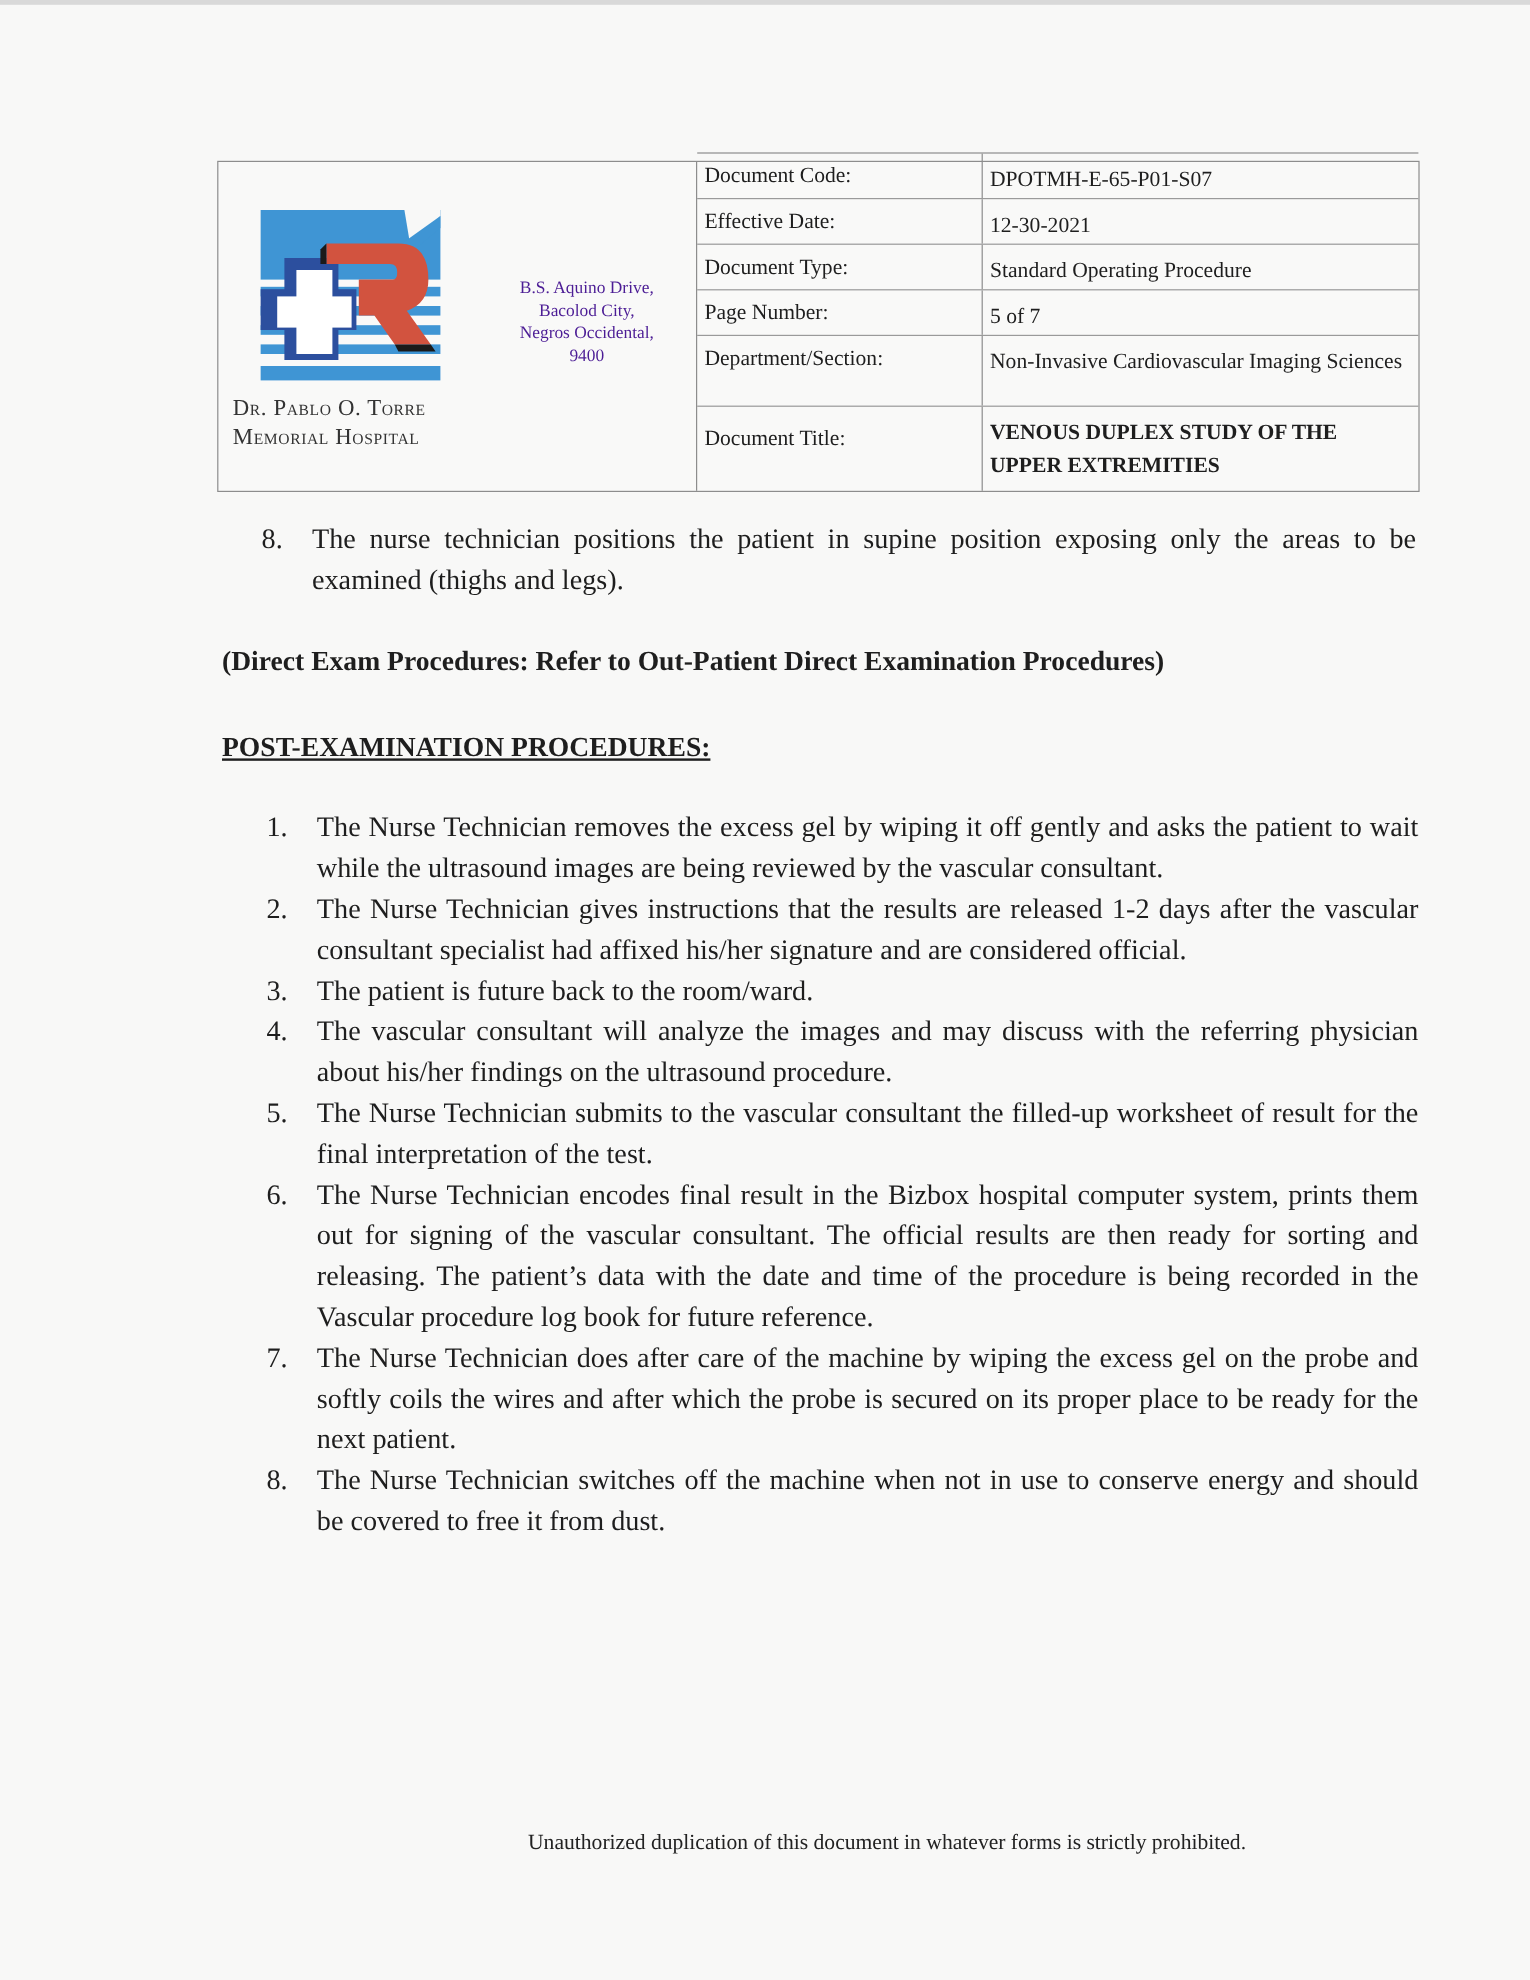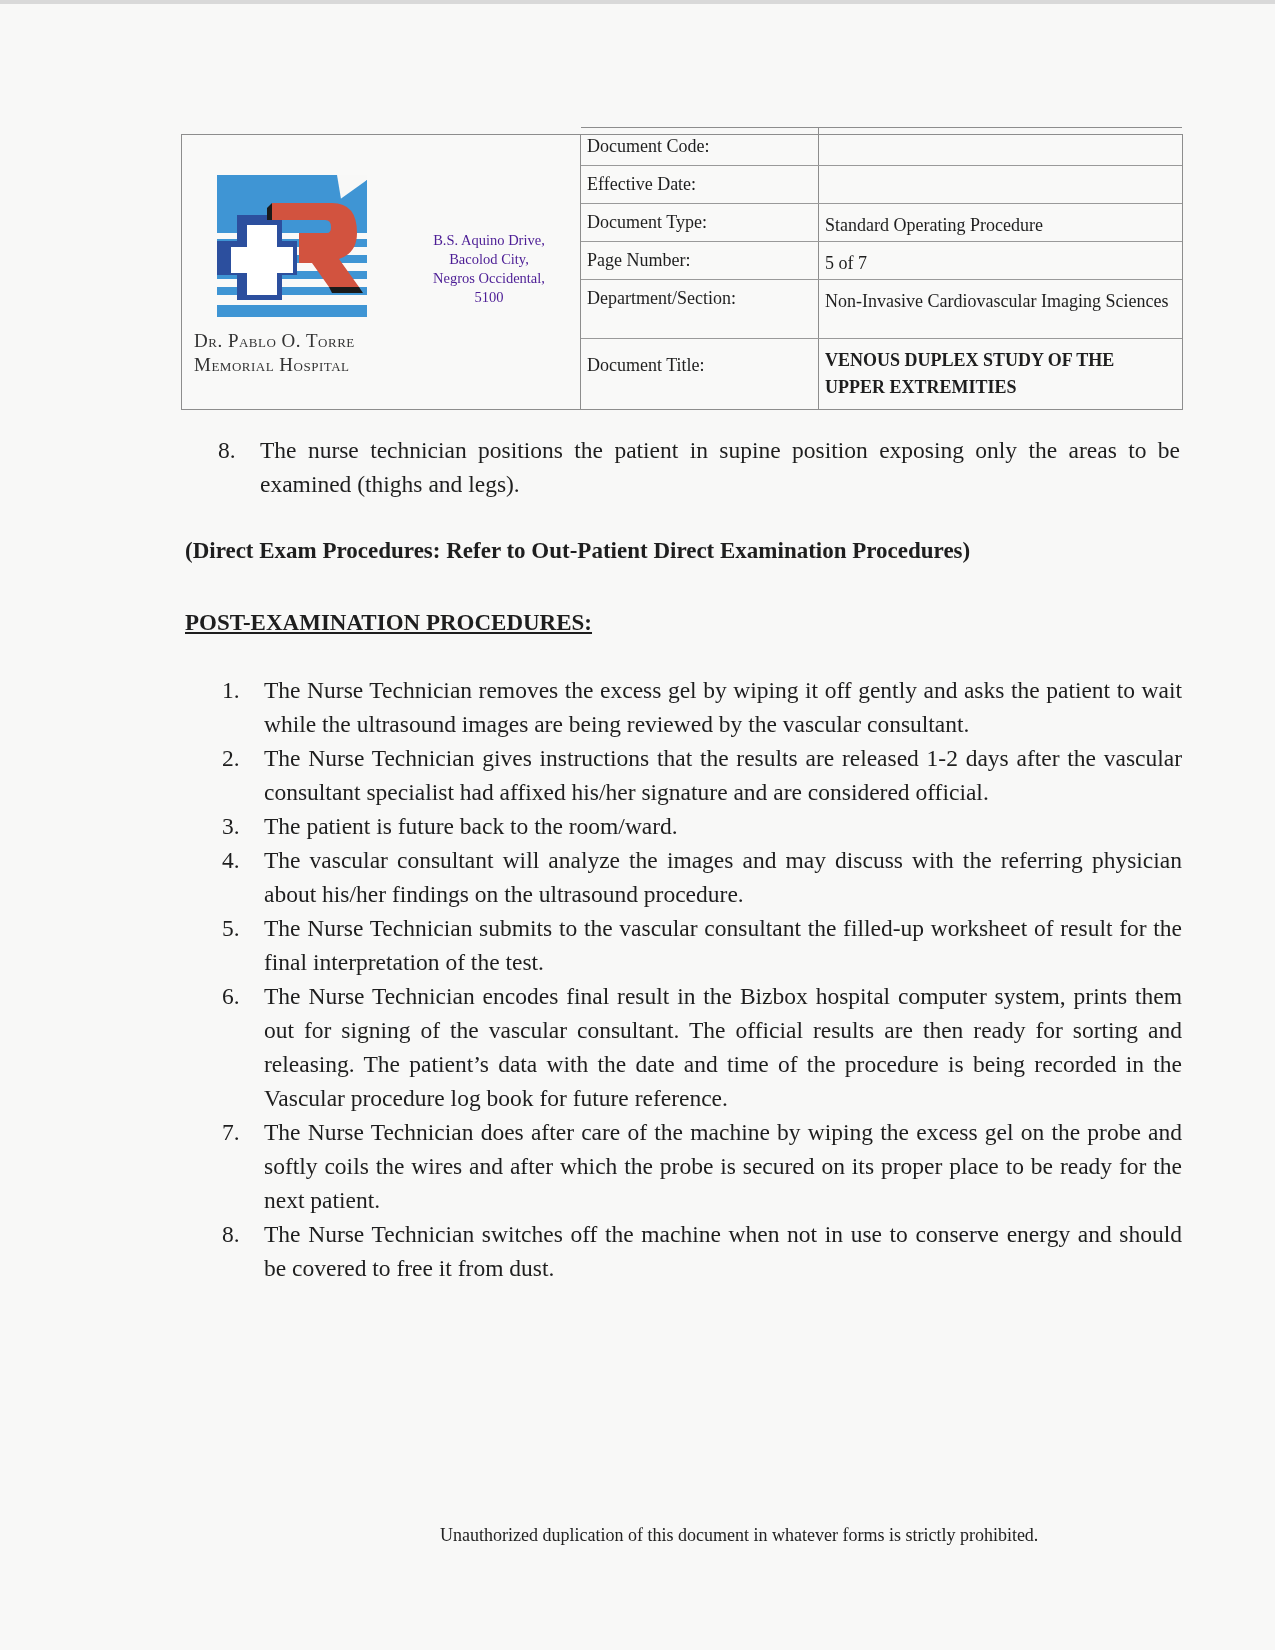--- a/index.html
+++ b/index.html
@@ -66,29 +66,31 @@
       <path d="M112 112 H142 L146 118 H115 Z" fill="#1a1a1a"></path>
     </svg>
     <div class="hospital-name">
       <div>Dr. Pablo O. Torre</div>
       <div>Memorial Hospital</div>
     </div>
     <div class="address">
       <div>B.S. Aquino Drive,</div>
       <div>Bacolod City,</div>
       <div>Negros Occidental,</div>
-      <div>5100</div>
+      <div>9400</div>
     </div>
   </div>
   <div class="meta-grid">
     <div class="meta-row" style="height:37px">
       <div class="meta-label">Document Code:</div>
+      <div class="meta-value">DPOTMH-E-65-P01-S07</div>
     </div>
     <div class="meta-row" style="height:37px">
       <div class="meta-label">Effective Date:</div>
+      <div class="meta-value">12-30-2021</div>
     </div>
     <div class="meta-row" style="height:37px">
       <div class="meta-label">Document Type:</div>
       <div class="meta-value">Standard Operating Procedure</div>
     </div>
     <div class="meta-row" style="height:37px">
       <div class="meta-label">Page Number:</div>
       <div class="meta-value">5 of 7</div>
     </div>
     <div class="meta-row" style="height:62px">

